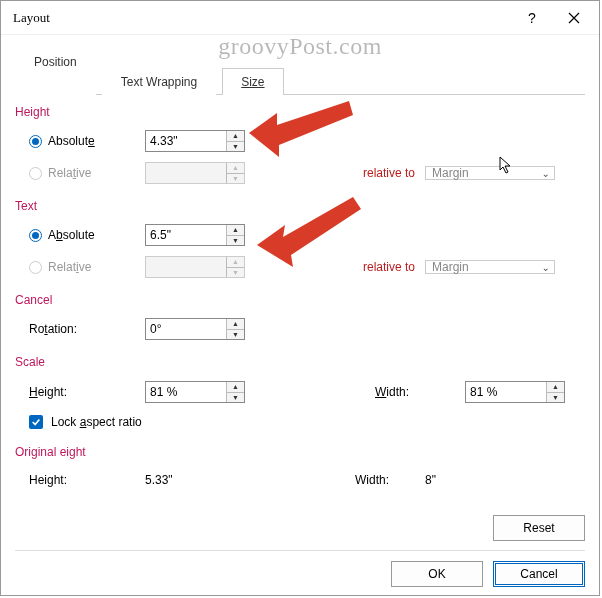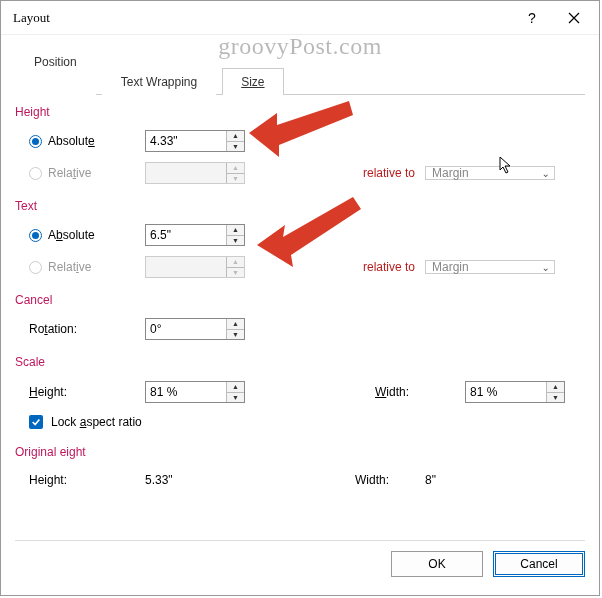--- a/index.html
+++ b/index.html
@@ -142,21 +142,21 @@
     display:inline-flex; align-items:center; justify-content:center;
     border-radius:2px;
   }
   .checkbox svg { width:10px; height:10px; }
   .chk-row { display:flex; align-items:center; gap:8px; padding-left:14px; height:26px;}
   .plain-row { display:flex; align-items:center; padding-left:14px; height:30px;}
   .plain-row .lab1 { width:116px; }
   .plain-row .val1 { width:210px; }
   .plain-row .lab2 { width:70px; }
   .footer {
-    position:absolute; bottom:18px; right:14px; left:14px;
+    position:absolute; bottom:8px; right:14px; left:14px;
     border-top:1px solid #ddd;
     padding-top:10px;
     display:flex; justify-content:flex-end; gap:10px;
   }
   .btn {
     min-width:92px; height:26px;
     border:1px solid #999; background:#fdfdfd;
     display:flex; align-items:center; justify-content:center;
     font: inherit;
   }
@@ -349,20 +349,25 @@
       <div class="plain-row">
         <div class="lab1">Height:</div>
         <div class="val1">5.33"</div>
         <div class="lab2">Width:</div>
         <div>8"</div>
       </div>
     </div>
 
   </div>
 
+  <div class="reset-wrap">
+    <button class="btn">
+        <span>Reset</span>
+      </button>
+  </div>
 
   <div class="footer">
     <button class="btn">
         <span>OK</span>
       </button>
     <button class="btn focus">
         <span>Cancel</span>
       </button>
   </div>
 

